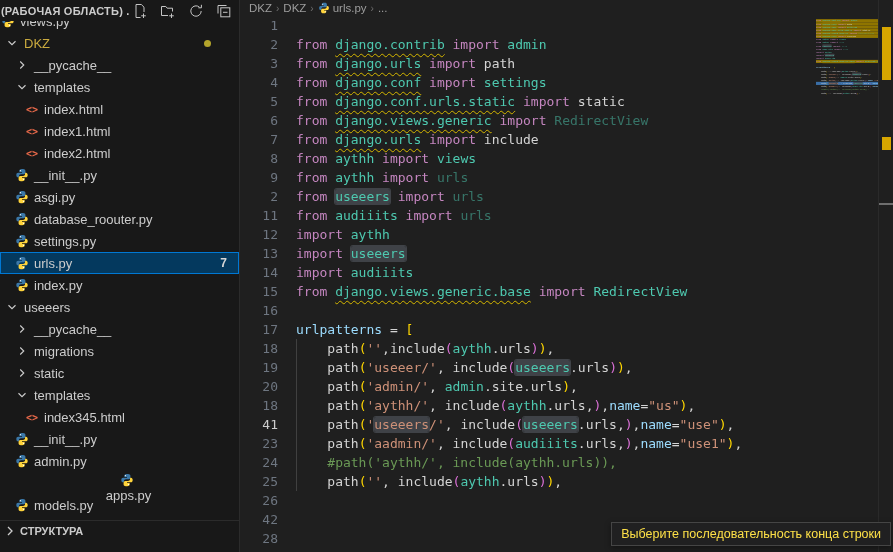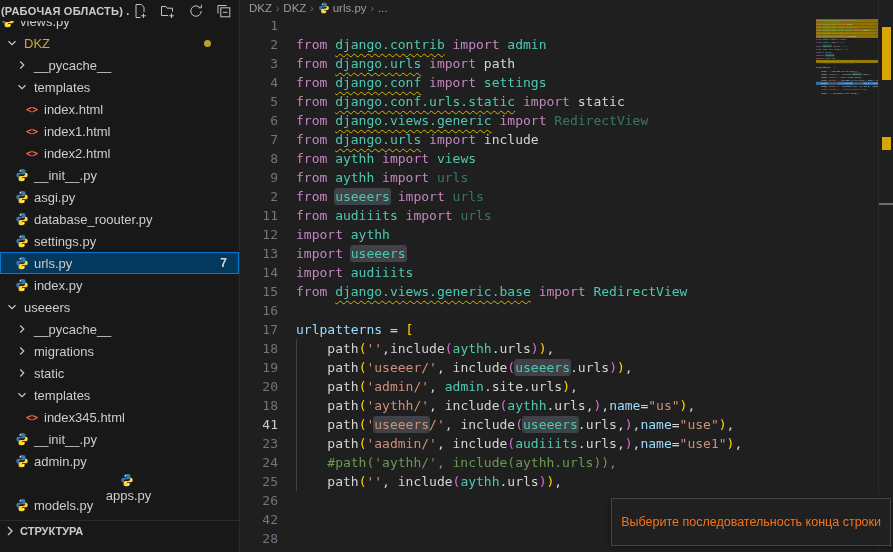--- a/index.html
+++ b/index.html
@@ -75,21 +75,21 @@
   .mcl { height:19px; white-space:pre; font-family:"DejaVu Sans Mono", monospace;
     font-size:13px; line-height:19px; }
   .mcl.warn { background:#8f7500; }
   .mcl.cur { background:#3a6ea5; }
   .ruler { position:absolute; top:0; right:0; width:15px; height:552px;
     border-left:1px solid #2a2a2a; cursor:pointer; }
   .ruler .mark { position:absolute; }
 
   
   .tooltip { position:absolute; right:2px; bottom:6px; background:#202021;
-    border:1px solid #454545; color:#f97316; font-size:12.5px; padding:16px 9px;
+    border:1px solid #454545; color:#fde047; font-size:12.5px; padding:4px 9px;
     white-space:nowrap; box-shadow:0 2px 6px rgba(0,0,0,.4);text-align:center; }
 </style>
 </head>
 <body>
 
 <div class="app">
 
   <div class="sidebar">
     <div class="sb-header">
       <span class="sb-title">(РАБОЧАЯ ОБЛАСТЬ) ...</span>

